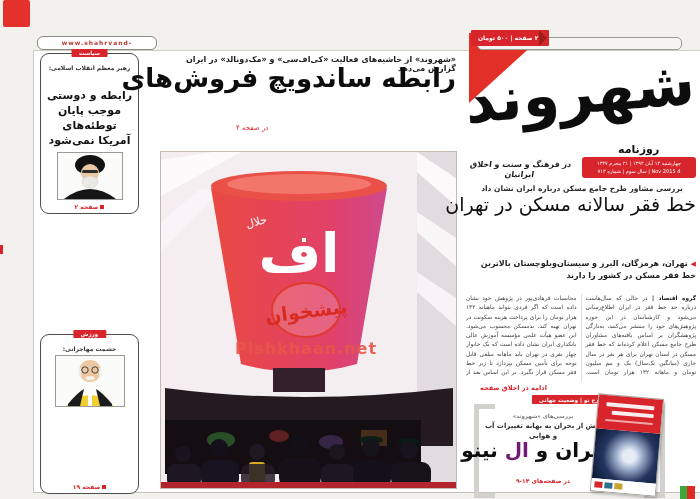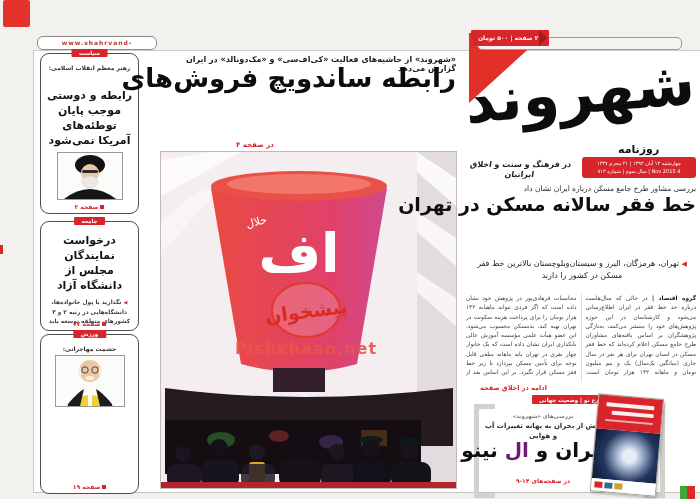--- a/index.html
+++ b/index.html
@@ -26,45 +26,45 @@
   .sbox .sub .bullet{color:#d8252b;font-size:5px}
   .sbox .ref{position:absolute;bottom:3px;left:0;width:100%;text-align:center;color:#d8252b;
              font-size:6px;font-weight:bold}
   .sbox .ref .refbox{display:inline-block;width:4px;height:4px;background:#d8252b;margin-left:2px}
   .sbox .photo{display:block;margin:4px auto 10px auto;border:1px solid #9a9a96;background:#fdfdfc}
   
   .lead-kicker{left:158px;top:55px;width:298px;font-size:8px;font-weight:bold;
                color:#1c1c1c;direction:rtl}
   .lead-h{width:298px;left:158px;text-align:center;font-weight:bold;font-size:26px;color:#0d0d0d;
           direction:rtl;white-space:nowrap}
-  .lead-ref{left:236px;top:141px;font-size:7px;font-weight:bold;color:#d8252b;direction:rtl}
+  .lead-ref{left:236px;top:124px;font-size:7px;font-weight:normal;color:#d8252b;direction:rtl}
   .lead-photo{left:160px;top:151px;width:295px;height:336px;border:1px solid #c2bab2;overflow:hidden;background:#14b8a6}
   .lead-photo svg text{font-family:"DejaVu Sans",sans-serif}
   
   .mh-triangle{left:469px;top:33px;width:77px;height:70px;background:#e23028;
                clip-path:polygon(0 0,100% 0,0 100%)}
   .mh-pill{left:477px;top:37px;width:203px;height:11px;background:#f5f4f2;border:1px solid #9b9b97;border-radius:5px}
   .mh-ribbon{left:471px;top:30px;width:78px;height:16px;background:#d8252b;color:#fff;font-size:6px;
              font-weight:bold;text-align:center;line-height:16px;direction:rtl;border-radius:1px}
   .mh-ribbon:after{content:"";position:absolute;right:-6px;top:0;border:8px solid transparent;
                    border-left-color:#9e1c1a;border-top-width:8px;border-bottom-width:8px}
   .mh-logo{left:490px;top:36px;width:205px;height:112px;text-align:center;font-size:60px;font-weight:bold;
            color:#0d0d0d;transform:rotate(-5deg);line-height:110px;direction:rtl;letter-spacing:-1px}
   .mh-type{left:618px;top:143px;font-size:11px;font-weight:bold;color:#111;direction:rtl}
   .mh-tagline{left:468px;top:160px;width:104px;font-size:8px;font-weight:bold;color:#1d1d1d;
               direction:rtl;transform:skewX(-8deg);line-height:1.2;text-align:center}
   .mh-date{left:582px;top:157px;width:114px;height:21px;background:#d8252b;border-radius:3px;
            color:#fff;text-align:center;direction:rtl;padding-top:2px;box-sizing:border-box}
   .mh-date div{font-size:5px;line-height:8px;white-space:nowrap}
   
-  .hs-kicker{left:468px;top:184px;width:228px;font-size:7.5px;font-weight:normal;
+  .hs-kicker{left:468px;top:184px;width:228px;text-align:center;font-size:7.5px;font-weight:bold;
              color:#2b2b2b;direction:rtl}
-  .hs-h{left:468px;width:228px;text-align:left;font-size:19px;font-weight:bold;color:#0f0f0f;
+  .hs-h{left:468px;width:228px;text-align:left;font-size:19px;font-weight:normal;color:#0f0f0f;
         direction:rtl;white-space:nowrap}
-  .hs-sub{left:468px;top:258px;width:228px;text-align:center;font-size:8px;font-weight:normal;
+  .hs-sub{left:468px;top:258px;width:228px;font-size:8px;font-weight:bold;
           color:#222;line-height:1.55;direction:rtl}
   .hs-sub .bullet{color:#d8252b;font-size:7px}
   .hs-body{left:466px;top:294px;width:230px;height:88px;overflow:hidden;direction:rtl;text-align:justify;
            font-size:5.8px;line-height:1.6;color:#45403c;column-count:2;column-gap:9px;
            column-rule:1px solid #e2dfda;column-fill:auto}
   .hs-body .lead-in{font-weight:bold;color:#171717}
   .hs-cont{left:480px;top:384px;font-size:6.5px;font-weight:bold;color:#d8252b;direction:rtl}
   
   .en-label{left:532px;top:395px;background:#d8252b;color:#fff;font-size:5.5px;font-weight:bold;
             padding:1.5px 7px;direction:rtl;white-space:nowrap;border-radius:1px}
@@ -109,26 +109,20 @@
       <rect width="64" height="46" fill="#fbfbfa"></rect>
       <ellipse cx="32" cy="12" rx="15" ry="10" fill="#121212"></ellipse>
       <ellipse cx="32" cy="20" rx="9" ry="9" fill="#e9c9a5"></ellipse>
       <rect x="24" y="17" width="16" height="3" rx="1.5" fill="#2a2a2a"></rect>
       <ellipse cx="32" cy="29" rx="8" ry="6" fill="#eceae6" stroke="#c9c6c0" stroke-width="0.5"></ellipse>
       <path d="M6,46 Q32,26 58,46 Z" fill="#151515"></path>
     </svg>
     <div class="ref"><span class="refbox"></span><span>صفحه ۲</span></div>
   </div>
 
-  <div class="abs sbox" style="top:221px;height:108px">
-    <div class="tab">جامعه</div>
-    <div class="head" style="margin-top:12px">درخواست نمایندگان مجلس از دانشگاه آزاد</div>
-    <div class="sub"><span class="bullet">◀</span> <span>نگذارید با پول خانواده‌ها، دانشگاه‌هایی در رتبه ۲ و ۳ کشورهای منطقه توسعه یابد</span></div>
-    <div class="ref"><span class="refbox"></span><span>صفحه ۱۷</span></div>
-  </div>
 
   <div class="abs sbox" style="top:334px;height:158px">
     <div class="tab">ورزش</div>
     <div class="kick">حشمت مهاجرانی:</div>
     <svg class="photo" style="margin-top:3px;margin-bottom:9px" width="68" height="50" viewBox="0 0 68 50">
       <rect width="68" height="50" fill="#fbfbfa"></rect>
       <ellipse cx="34" cy="15" rx="11" ry="11" fill="#ecc7a2"></ellipse>
       <path d="M23,12 Q21,20 25,22 L25,12 Z" fill="#efefec"></path>
       <path d="M45,12 Q47,20 43,22 L43,12 Z" fill="#efefec"></path>
       <circle cx="29" cy="14" r="3.2" fill="none" stroke="#444" stroke-width="1"></circle>

